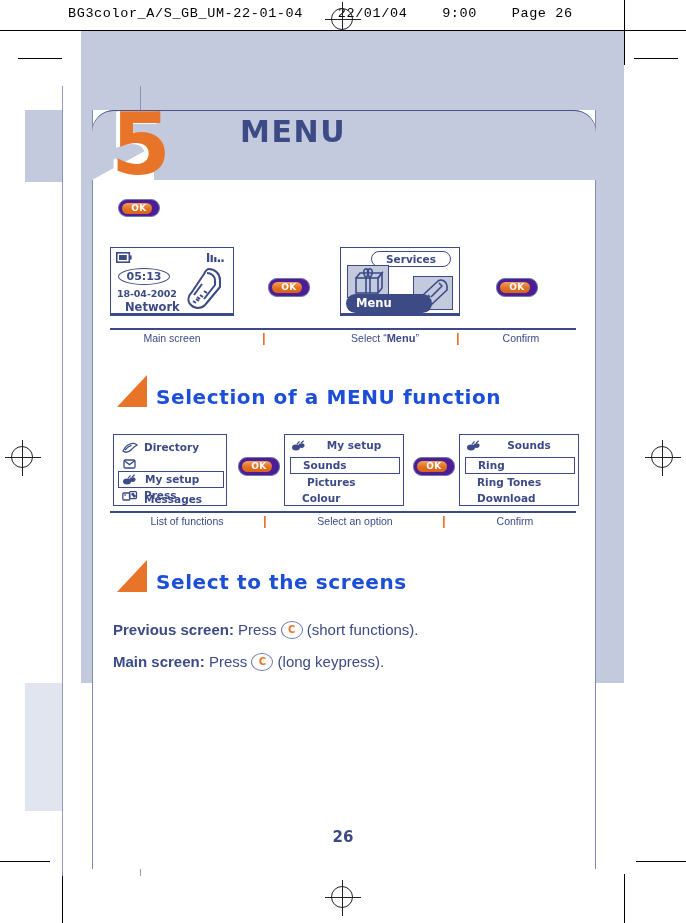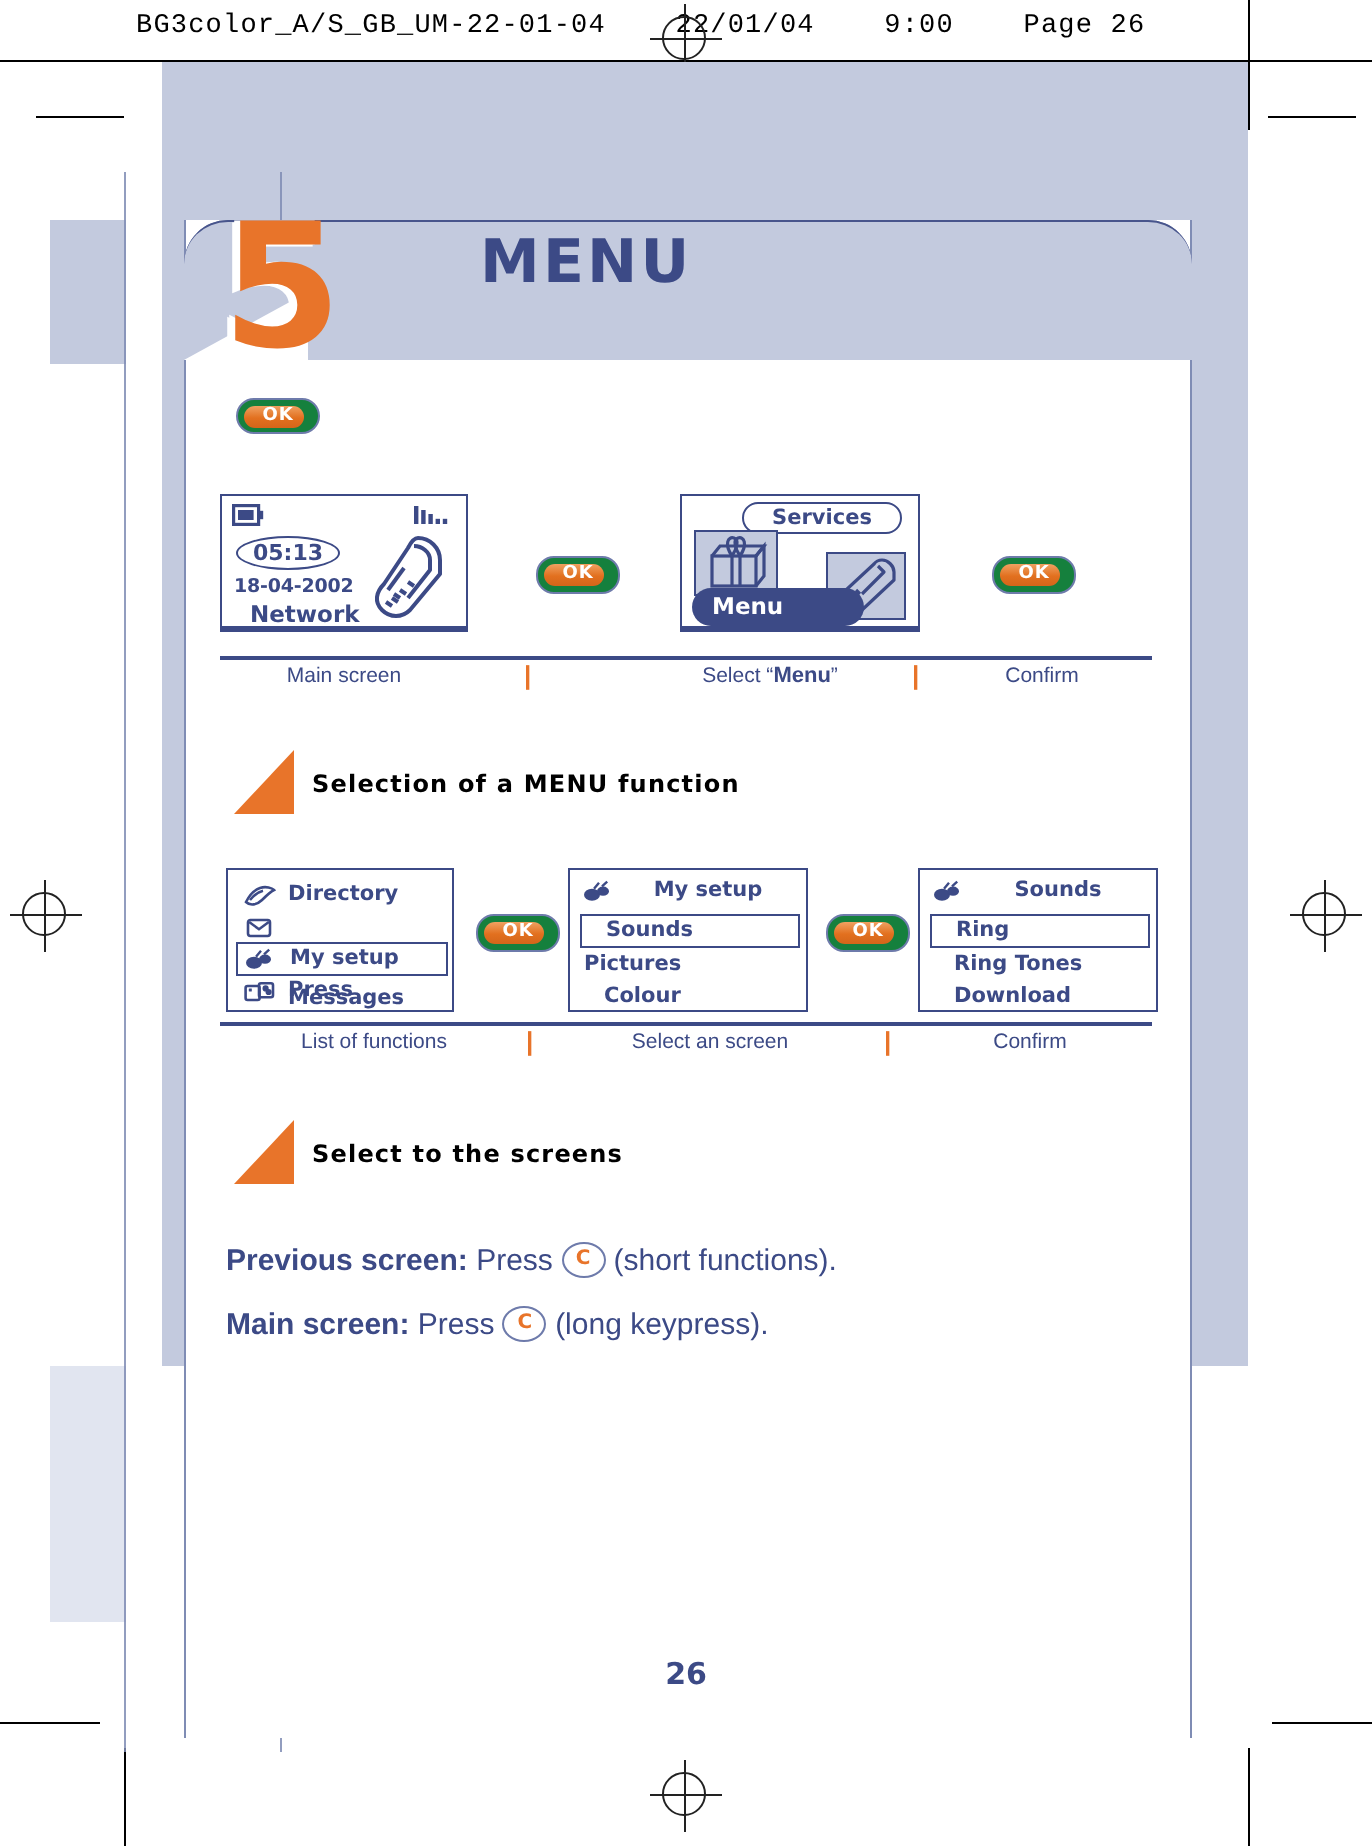--- a/index.html
+++ b/index.html
@@ -187,21 +187,21 @@
   }
 
   
   .okkey {
     display: inline-block;
     position: relative;
     width: 38px; height: 18px;
     border: 1.4px solid #6e7bab;
     border-radius: 9px;
     box-sizing: border-box;
-    background: #15803d;
+    background: #4c1d95;
     padding-left: 40px;
   }
   .okkey::after {
     content: "";
     position: absolute;
     left: 3px; top: 2.5px;
     width: 30px; height: 11px;
     border-radius: 6px;
     background: linear-gradient(#f0a161, #e2701f 55%, #d4651a);
   }
@@ -361,22 +361,22 @@
   .sect-tri {
     position: absolute;
     width: 0; height: 0;
     border-left: 30px solid transparent;
     border-bottom: 32px solid #e8742a;
   }
   .sect-title {
     position: absolute;
     font-family: "DejaVu Sans", sans-serif;
     font-weight: 700;
-    font-size: 12px;
-    color: #000000;
+    font-size: 20px;
+    color: #1d4ed8;
     letter-spacing: .6px;
     white-space: nowrap;
   }
 
   .keyline {
     position: absolute;
     font-size: 15px;
     color: #3c4a86;
     white-space: nowrap;
   }
@@ -577,21 +577,21 @@
     <g fill="#3c4a86">
       <ellipse cx="5" cy="7.4" rx="4" ry="3"></ellipse>
       <ellipse cx="10.5" cy="5.6" rx="3" ry="2.3"></ellipse>
     </g>
     <g fill="none" stroke="#3c4a86" stroke-width="1.2">
       <path d="M6 4.4 L8.5 1.4 M10 3.2 L12.6 0.8"></path>
     </g>
   </svg>
   <div class="menu-head" style="left:26px; top:4px; width:86px;">My setup</div>
   <div class="menu-row sel" style="left:5px; top:22px; width:110px; height:17px; line-height:15px; padding-left:12px;">Sounds</div>
-  <div class="menu-row" style="left:7px; top:41px;">Pictures</div>
+  <div class="menu-row" style="left:22px; top:41px;">Pictures</div>
   <div class="menu-row" style="left:17px; top:57px;">Colour</div>
 </div>
 
 <div class="okkey" style="position:absolute; left:413px; top:457px; width:40px; height:19px;">
   <span>OK</span>
 </div>
 
 <div class="phone-screen" style="left:459px; top:434px; width:120px; height:72px;">
   <svg class="scr-icon" style="left:6px; top:5px;" width="16" height="12" viewBox="0 0 16 12">
     <g fill="#3c4a86">
@@ -604,21 +604,21 @@
   </svg>
   <div class="menu-head" style="left:26px; top:4px; width:86px;">Sounds</div>
   <div class="menu-row sel" style="left:5px; top:22px; width:110px; height:17px; line-height:15px; padding-left:12px;">Ring</div>
   <div class="menu-row" style="left:17px; top:41px;">Ring Tones</div>
   <div class="menu-row" style="left:17px; top:57px;">Download</div>
 </div>
 
 <div class="caption-rule" style="left:110px; top:511px; width:466px;"></div>
 <div class="caption" style="left:112px; top:515px; width:150px;">List of functions</div>
 <div class="caption-sep" style="left:263px; top:513px;">|</div>
-<div class="caption" style="left:280px; top:515px; width:150px;">Select an screen</div>
+<div class="caption" style="left:280px; top:515px; width:150px;">Select an option</div>
 <div class="caption-sep" style="left:442px; top:513px;">|</div>
 <div class="caption" style="left:460px; top:515px; width:110px;">Confirm</div>
 
 <div class="sect-tri" style="left:117px; top:560px;"></div>
 <div class="sect-title" style="left:156px; top:570px;">Select to the screens</div>
 
 <div class="keyline" style="left:113px; top:621px;">
   <b>Previous screen:</b>
   <span>Press</span>
   <span class="ckey"><span>C</span></span>

